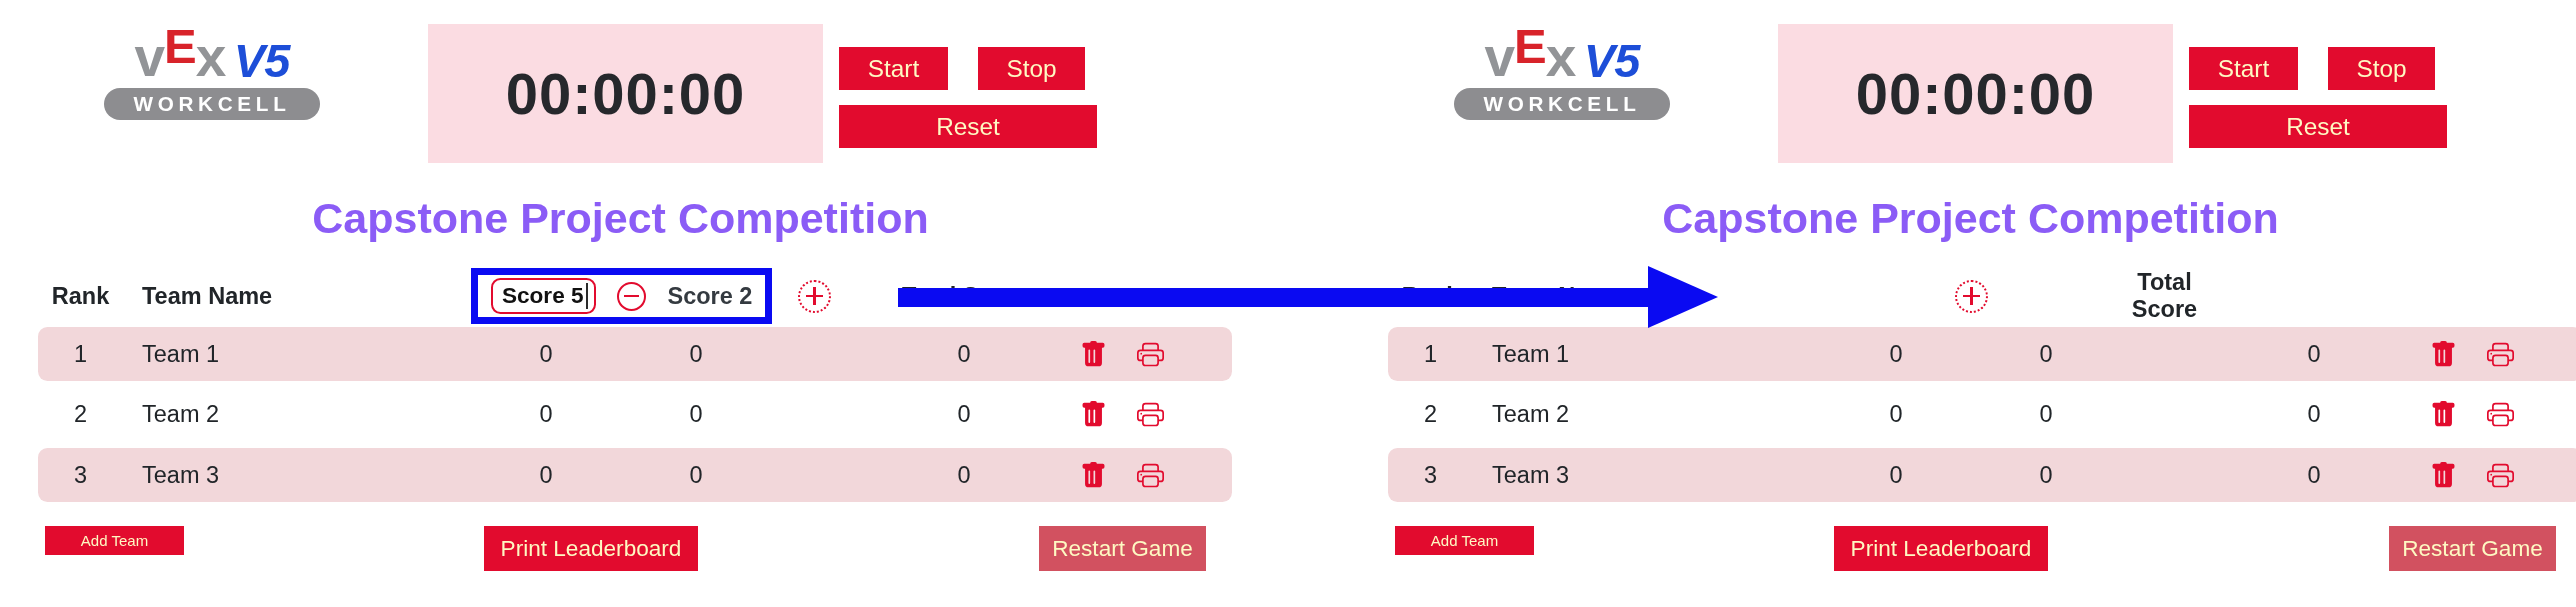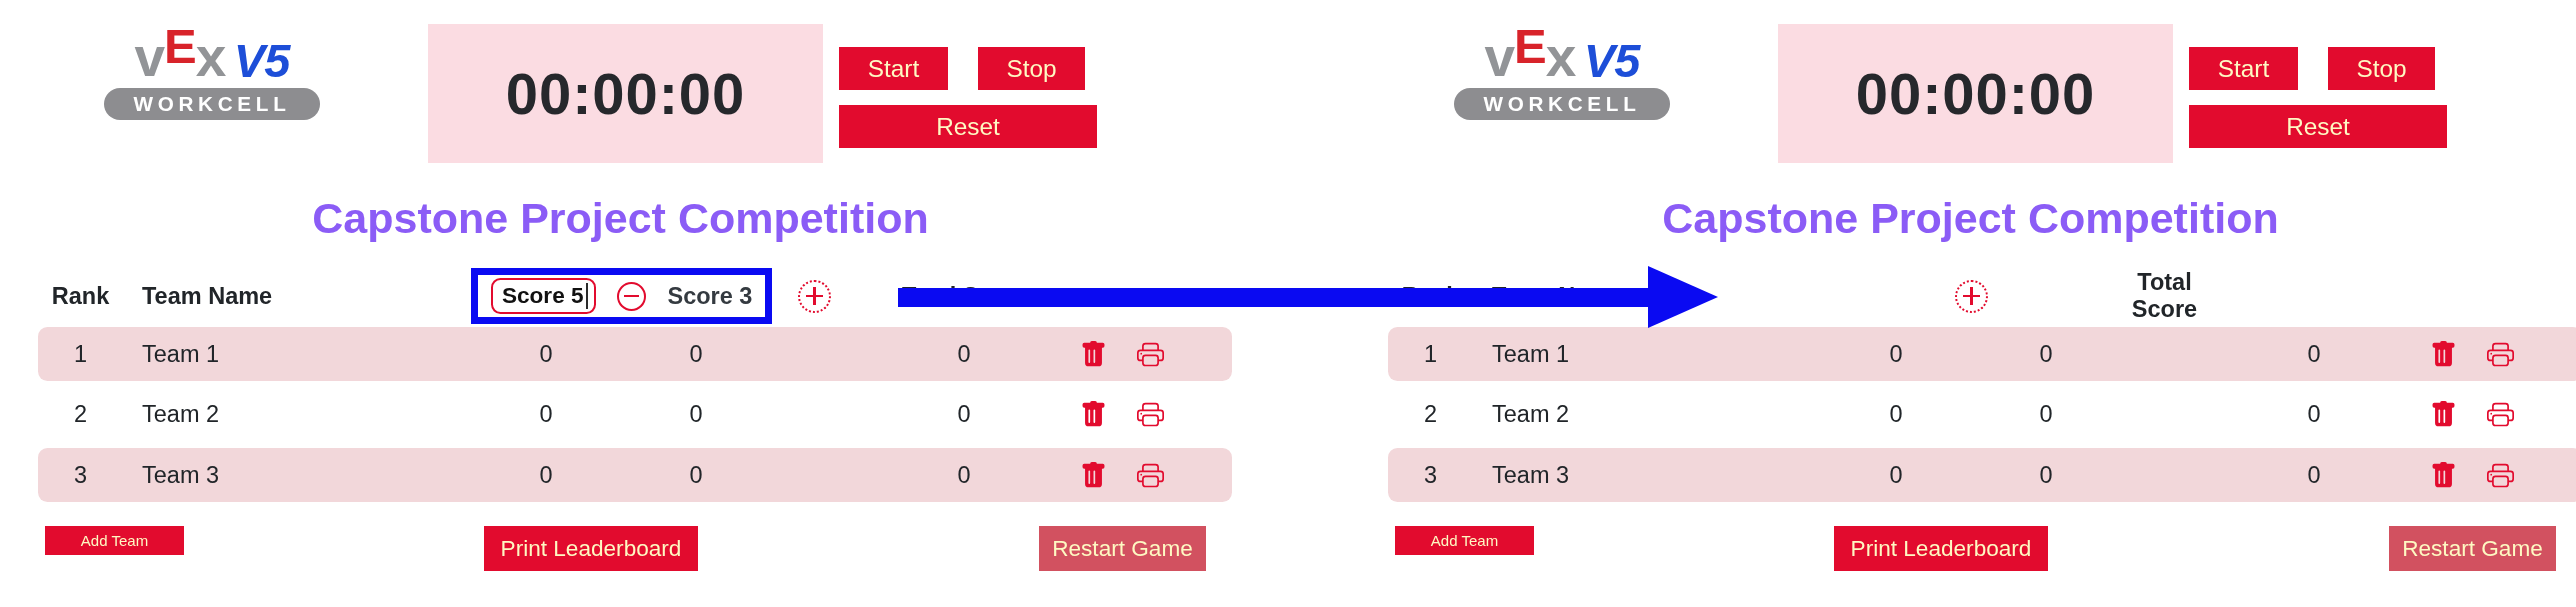--- a/index.html
+++ b/index.html
@@ -109,21 +109,21 @@
 
   <div class="thead">
     <div class="th-rank">Rank</div>
     <div class="th-team">Team Name</div>
     <div class="score-group">
       <div class="edit-box">
         <span>Score 5</span>
         <span class="caret"></span>
       </div>
       <span class="minus-icon"></span>
-      <span class="col-label">Score 3</span>
+      <span class="col-label">Score 2</span>
     </div>
     <div class="plus-wrap">
       <span class="plus-icon"></span>
     </div>
     <div class="th-total">Total Score</div>
     <div></div>
   </div>
 
   <div class="rows">
     <div class="trow pink">

